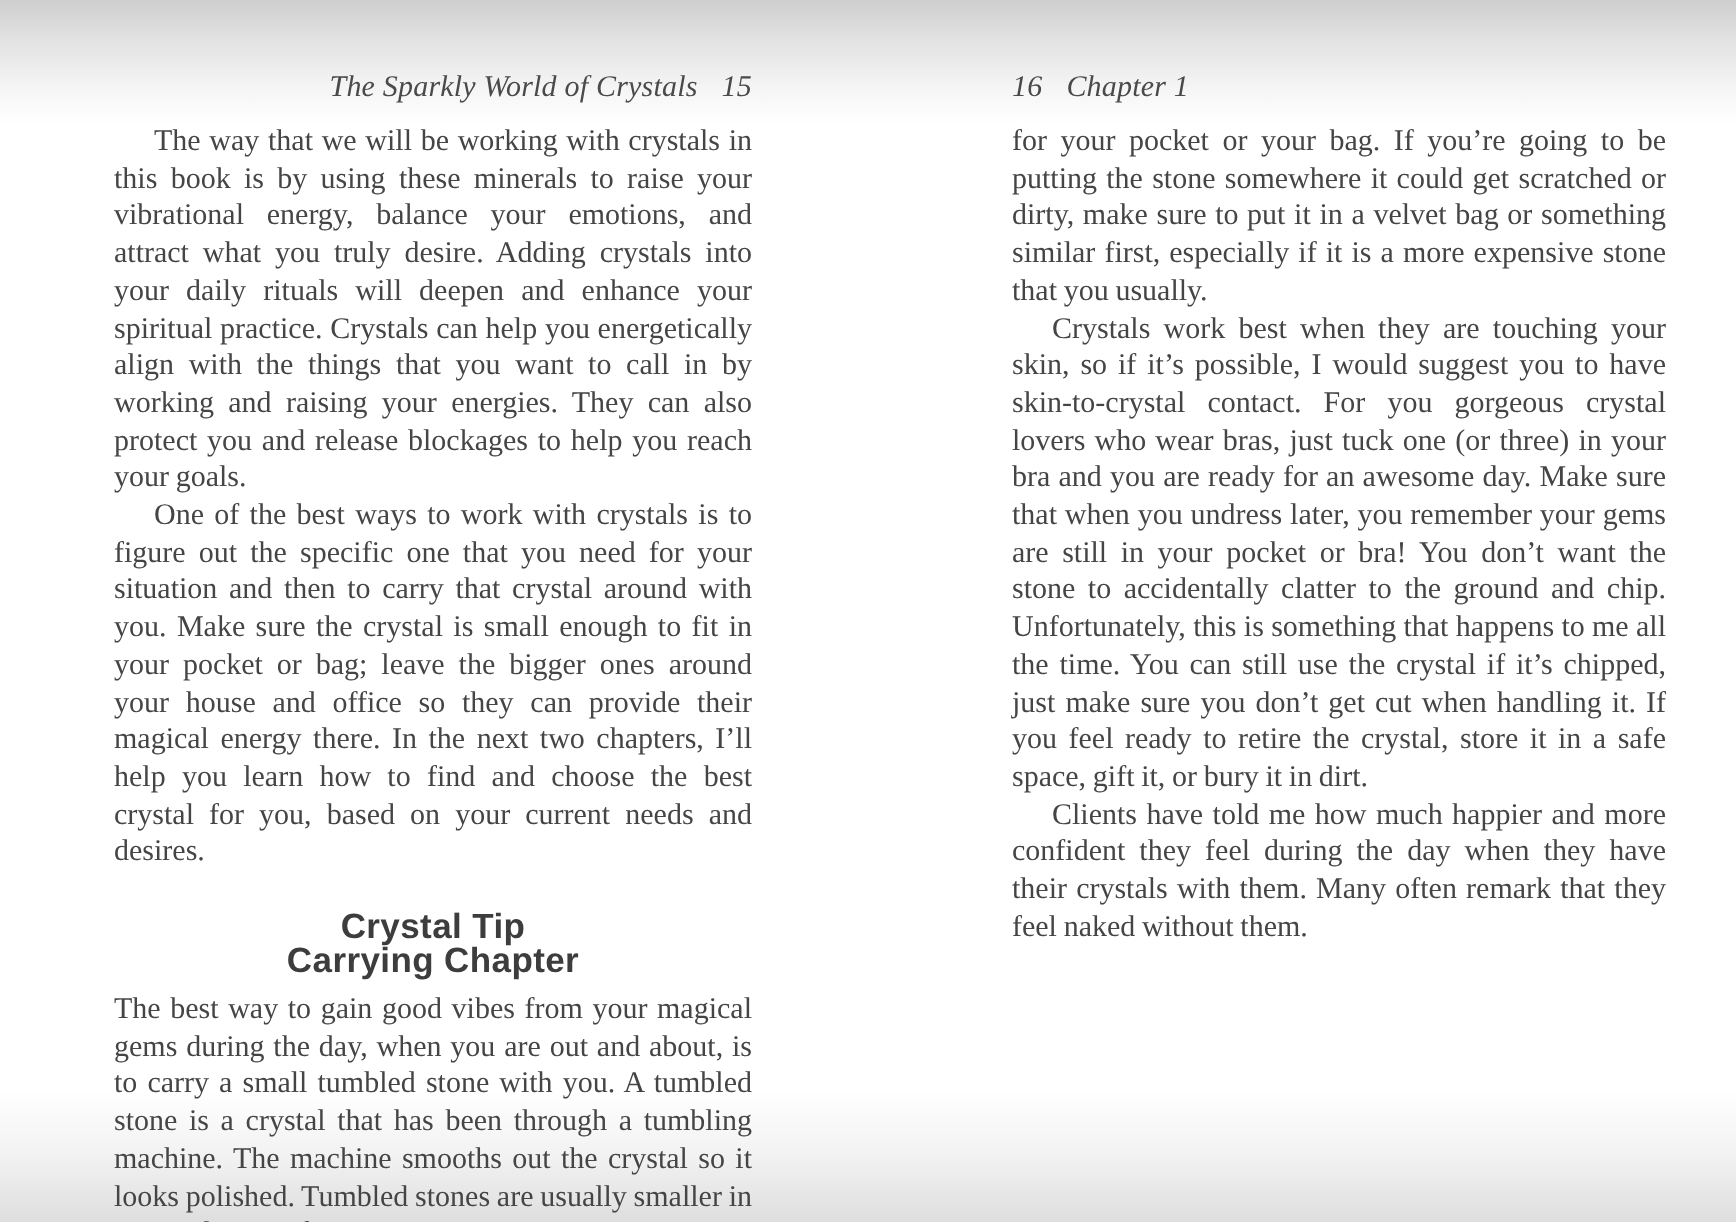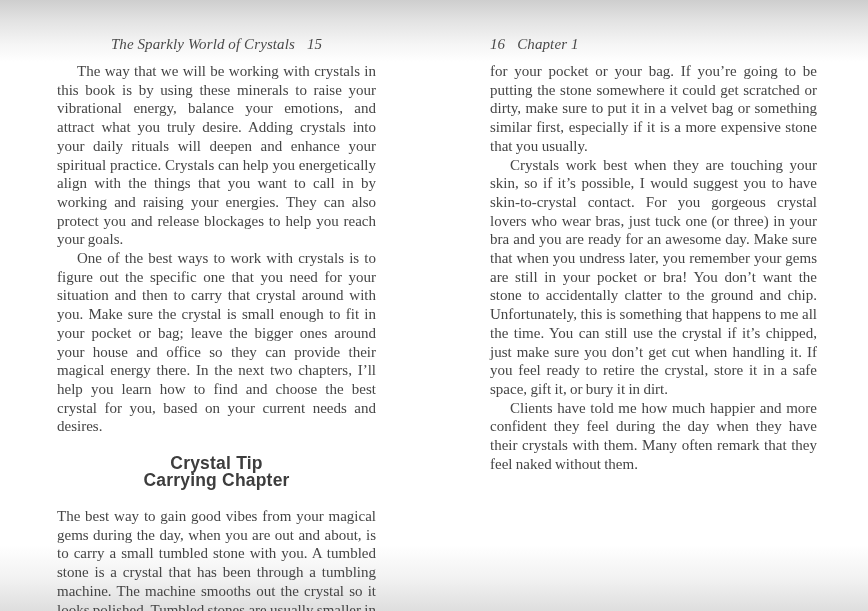--- a/index.html
+++ b/index.html
@@ -21,31 +21,31 @@
       #f5f5f5 44px,
       #ffffff 62px,
       #ffffff 545px,
       #f2f2f2 578px,
       #dedede 611px);
     font-family: "Liberation Serif", "DejaVu Serif", serif;
   }
 
   .page { position: absolute; top: 36px; }
   .page-left  { left: 57px;  width: 319px; }
-  .page-right { left: 490px; width: 327px; }
+  .page-right { left: 506px; width: 327px; }
 
   .running-header {
     font-style: italic;
     font-size: 15px;
     line-height: 17px;
     color: var(--header-text);
     margin-bottom: 9px;
     letter-spacing: 0.1px;
   }
-  .page-left .running-header { text-align: center; }
+  .page-left .running-header { text-align: right; }
   .page-right .running-header { text-align: left; }
   .rh-gap { display: inline-block; width: 12px; }
 
   .body p {
     font-size: 15px;
     line-height: 18.7px;
     color: var(--body-text);
     text-align: justify;
     word-spacing: -0.4px;
     hyphens: auto;
@@ -55,21 +55,21 @@
   .body p.indent { text-indent: 20px; }
 
   .tip-heading {
     font-family: "Liberation Sans", "DejaVu Sans", sans-serif;
     font-weight: 700;
     font-size: 17.5px;
     line-height: 17px;
     text-align: center;
     color: var(--heading-text);
     margin-top: 19px;
-    margin-bottom: 18px;
+    margin-bottom: 7px;
     letter-spacing: 0.2px;
   }
   .tip-heading .tip-line { display: block; }
 </style>
 </head>
 <body>
 
 <div class="stage">
 
   <section class="page page-left">

